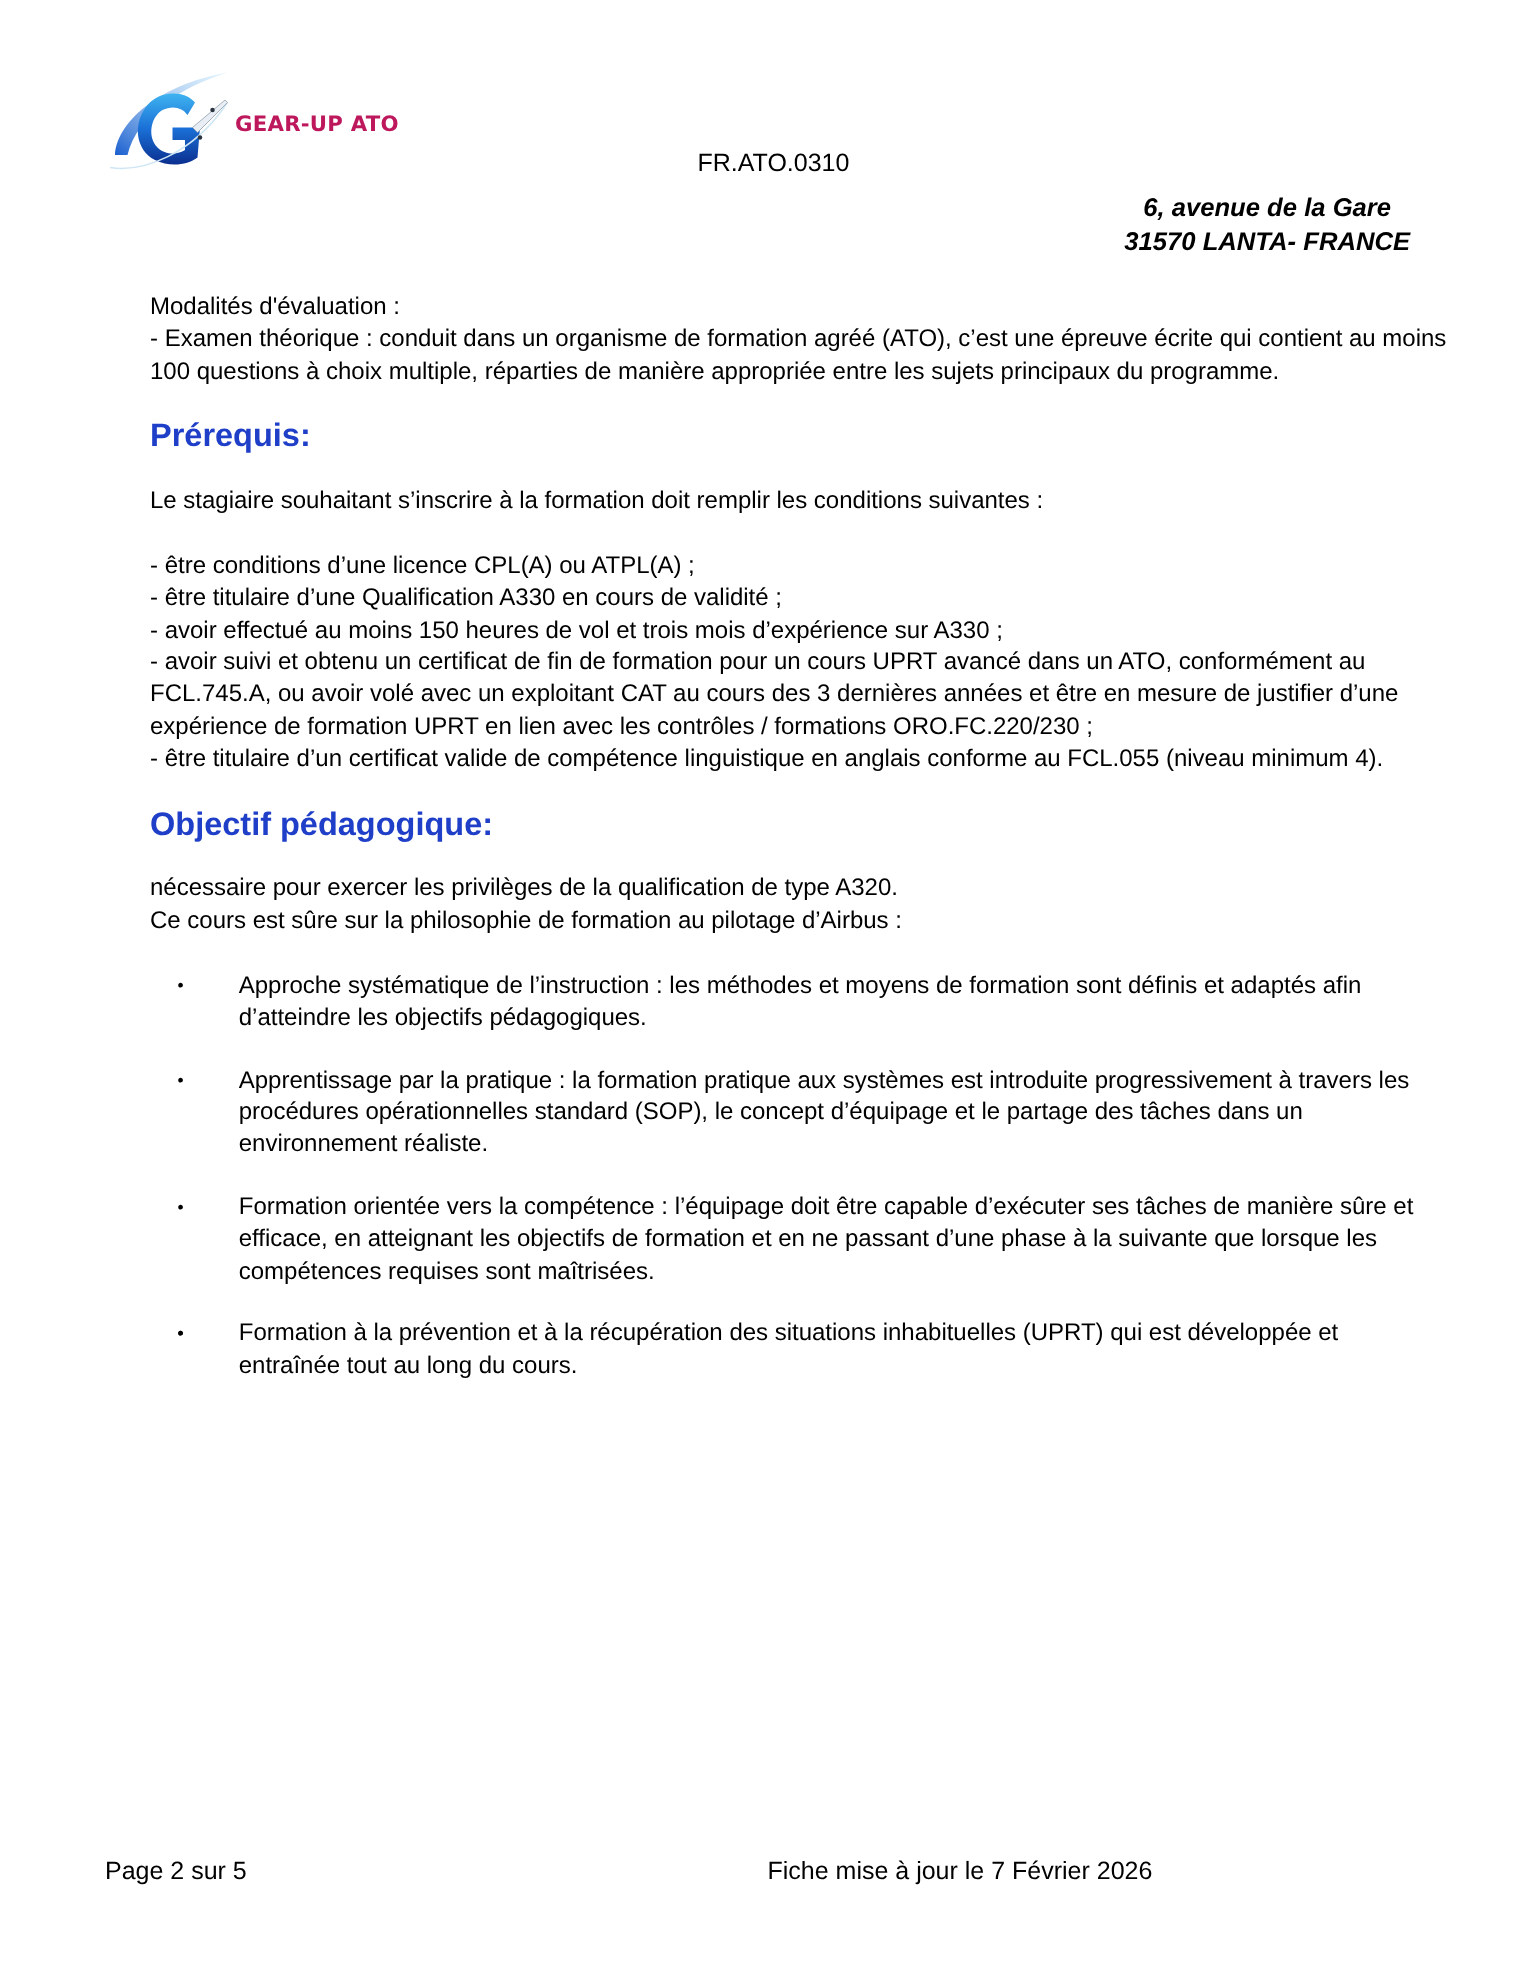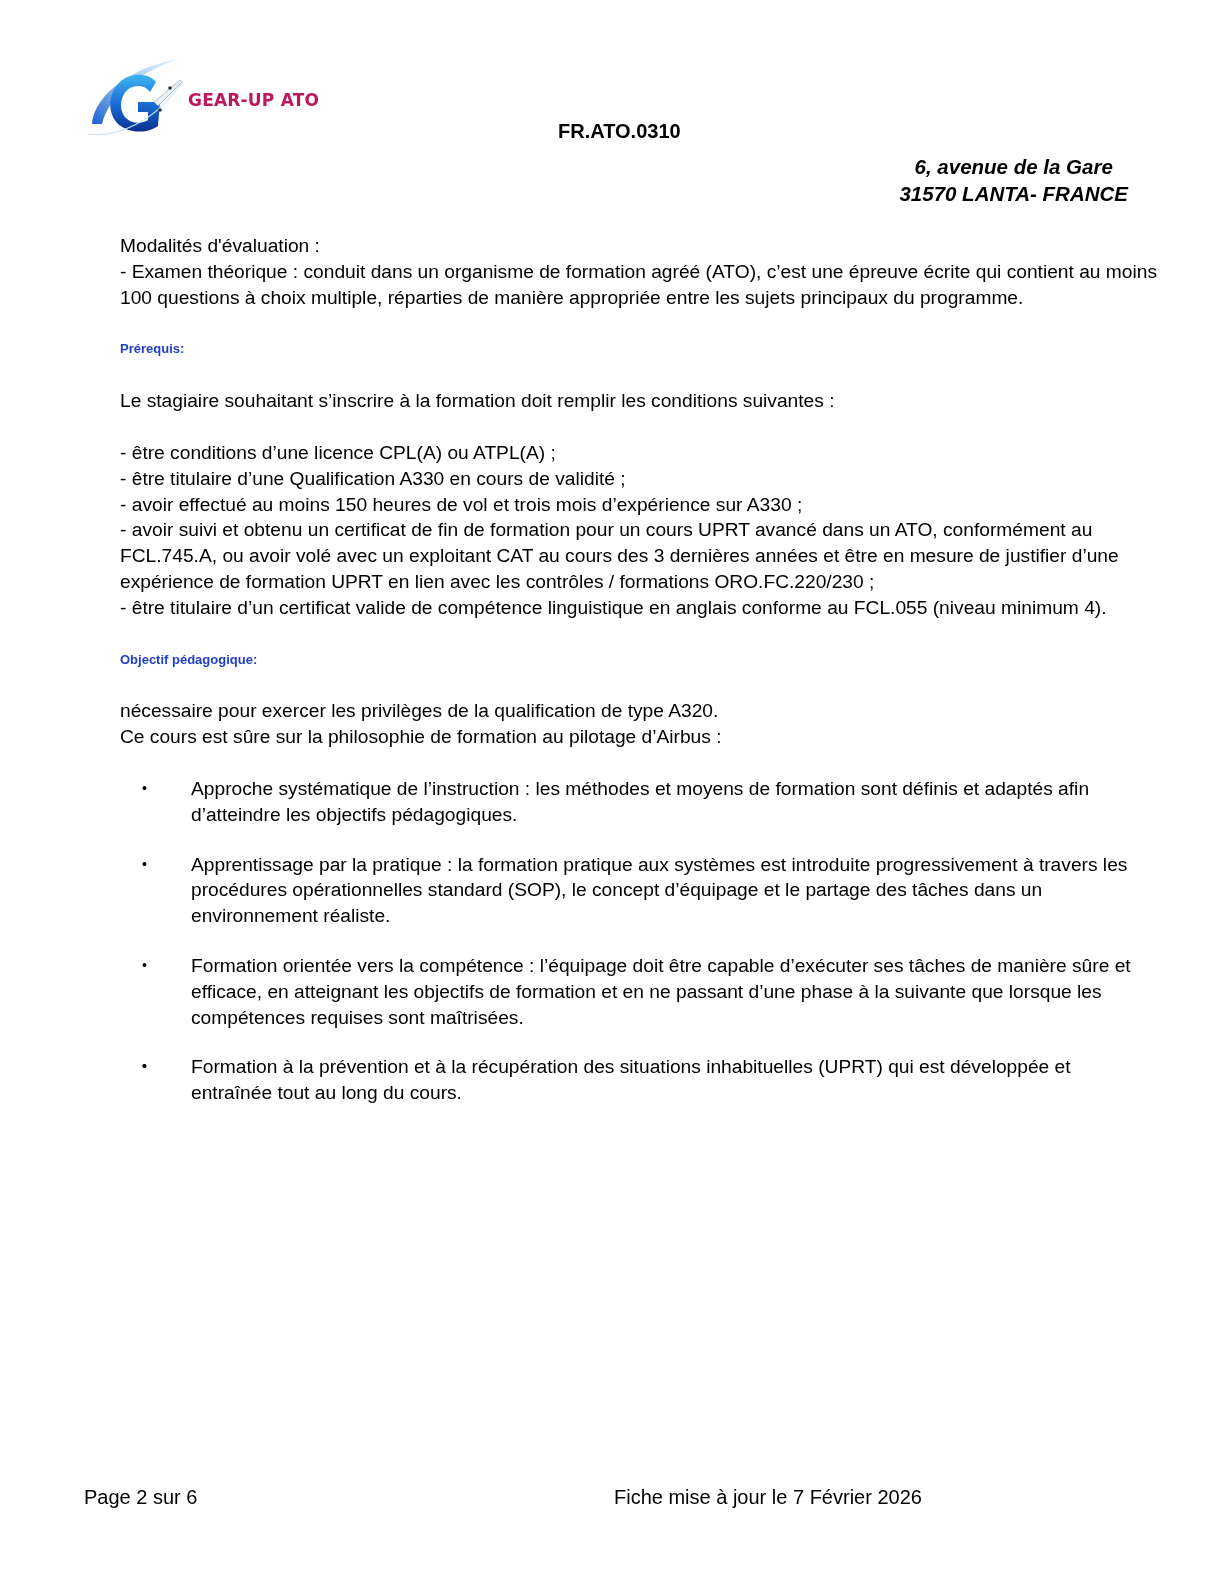--- a/index.html
+++ b/index.html
@@ -38,21 +38,21 @@
       font-size: 17px;
       letter-spacing: 0.2px;
       color: #be185d;
       white-space: nowrap;
     }
     .doc-ref {
       position: absolute;
       left: 558px;
       top: 120px;
       font-size: 20px;
-      font-weight: bold;
+      font-weight: normal;
       text-align: right;
     }
     .address {
       position: absolute;
       right: 96px;
       top: 153px;
       text-align: center;
       font-size: 20.5px;
       font-weight: bold;
       font-style: italic;
@@ -65,21 +65,21 @@
       width: 1050px;
       font-size: 19.2px;
       line-height: 25.8px;
       margin-left: 36px;
     }
     .content p {
       margin: 0;
     }
     .section-title {
       color: #1f3fc8;
-      font-size: 13px;
+      font-size: 26px;
       margin: 0;
     }
     .gap-md { height: 26px; }
     ul.bullets {
       list-style: none;
       margin: 0;
       padding: 0;
     }
     ul.bullets li {
       position: relative;
@@ -186,14 +186,14 @@
         <span class="bullet">•</span>
       </li>
       <li>
         <span class="bullet">•</span>
         <span>Formation à la prévention et à la récupération des situations inhabituelles (UPRT) qui est développée et entraînée tout au long du cours.</span>
       </li>
     </ul>
   </section>
 </div>
 
-<div class="footer-left">Page 2 sur 6</div>
+<div class="footer-left">Page 2 sur 5</div>
 <div class="footer-right">Fiche mise à jour le 7 Février 2026</div>
 
 </body></html>

